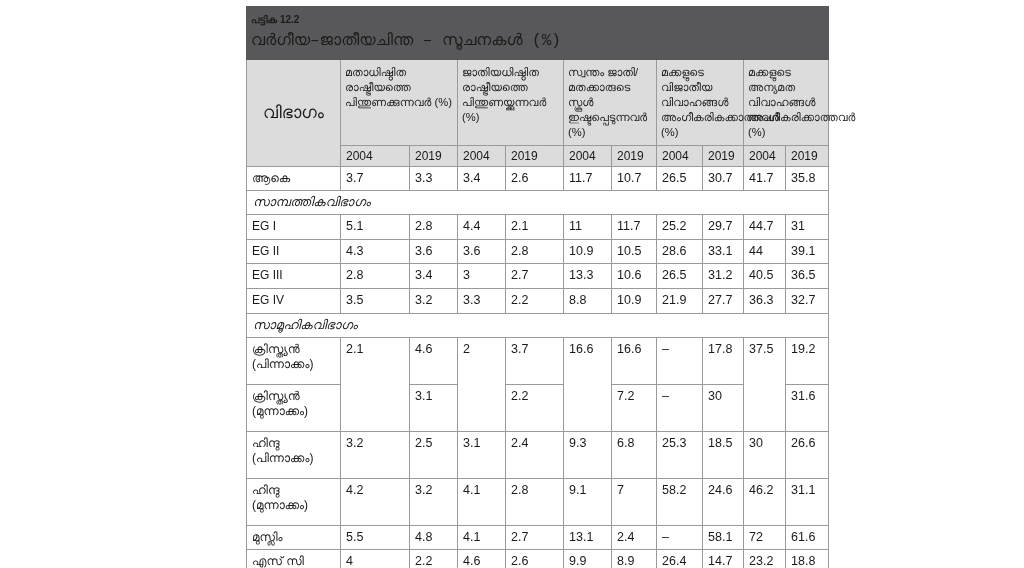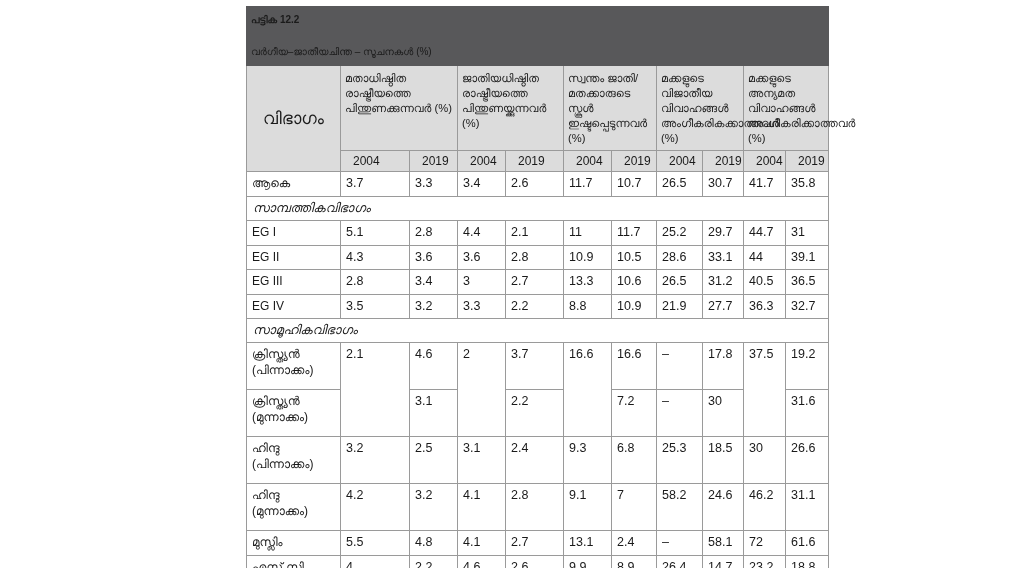--- a/index.html
+++ b/index.html
@@ -44,43 +44,44 @@
     border: 1px solid #58585a !important;
     padding: 6px 4px 7px 4px !important;
     line-height: 1.35;
   }
   .title-line1 {
     font-size: 10px;
     font-weight: bold;
     display: block;
   }
   .title-line2 {
-    font-size: 10px;
+    font-size: 16px;
     display: block;
-    margin-top: 18px;
+    margin-top: 4px;
+    font-family: Liberation Mono, monospace;
   }
   
   .hdr {
     background: #dcdcdc;
     font-size: 11.2px;
     line-height: 1.33;
     vertical-align: top;
     padding: 5px 4px !important;
   }
   .hdr-cat {
     background: #dcdcdc;
     vertical-align: middle !important;
     text-align: center;
     font-size: 17px;
   }
   .yr {
     background: #dcdcdc;
     font-size: 12px;
     vertical-align: middle !important;
-    padding: 3px 12px !important;
+    padding: 3px 5px !important;
   }
   
   .lbl {
     font-size: 12px;
     line-height: 1.3;
     vertical-align: middle;
     padding: 4px 5px !important;
   }
   .val {
     font-size: 12.5px;

